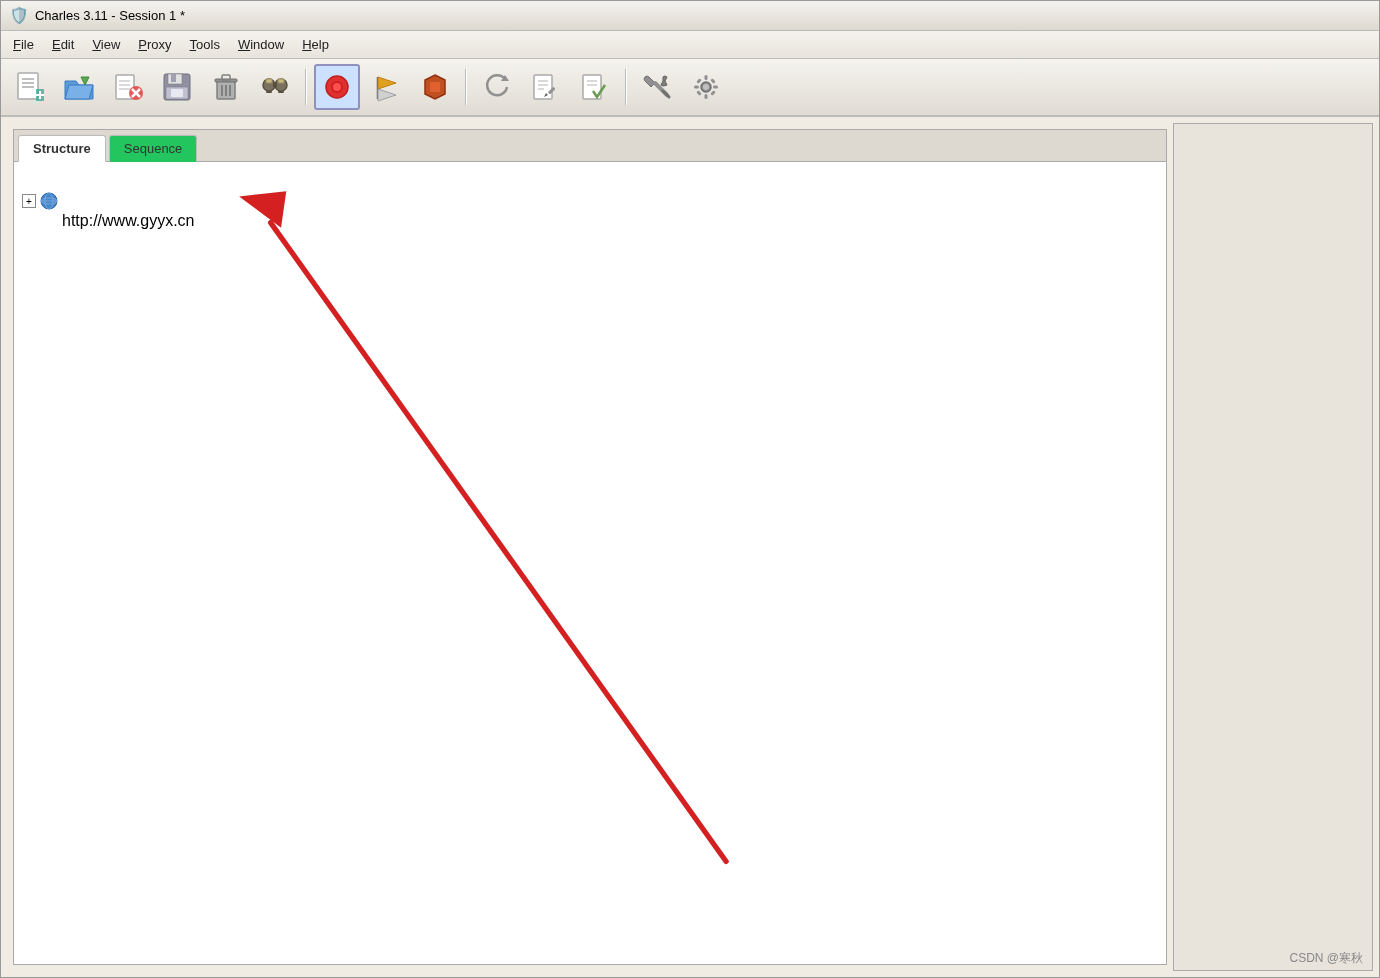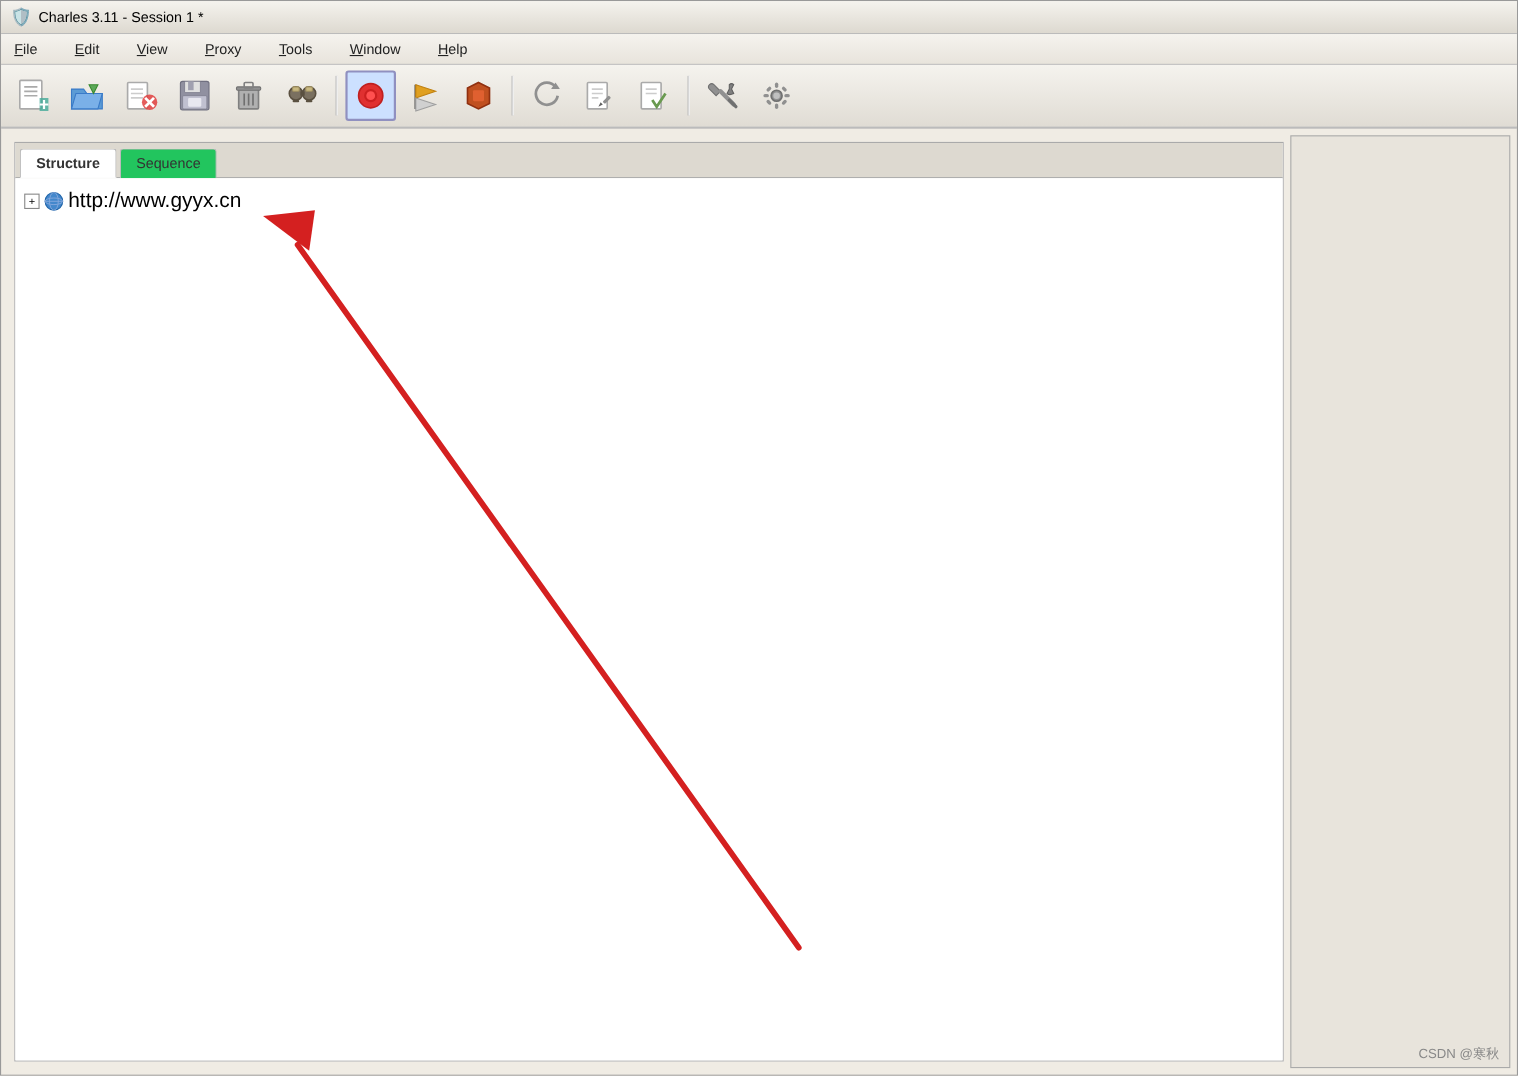--- a/index.html
+++ b/index.html
@@ -30,21 +30,21 @@
       height: 30px;
     }
     
     #menu-bar {
       background: linear-gradient(to bottom, #f5f3ee, #e8e4dc);
       display: flex;
       align-items: center;
       padding: 2px 4px;
       border-bottom: 1px solid #bbb;
       height: 28px;
-      gap: 18px;
+      gap: 2px;
     }
     .menu-item {
       padding: 3px 8px;
       cursor: pointer;
       font-size: 13px;
       color: #222;
       border-radius: 2px;
       position: relative;
     }
     .menu-item u {
@@ -156,22 +156,23 @@
       font-size: 10px;
       cursor: pointer;
       flex-shrink: 0;
     }
     .tree-icon {
       width: 18px;
       height: 18px;
       flex-shrink: 0;
     }
     .tree-label {
-      font-size: 19px;
+      font-size: 16px;
       color: #000;
+      margin-top: 40px;
     }
     
     #annotation-arrow {
       position: absolute;
       pointer-events: none;
     }
     
     #watermark {
       position: absolute;
       bottom: 8px;

